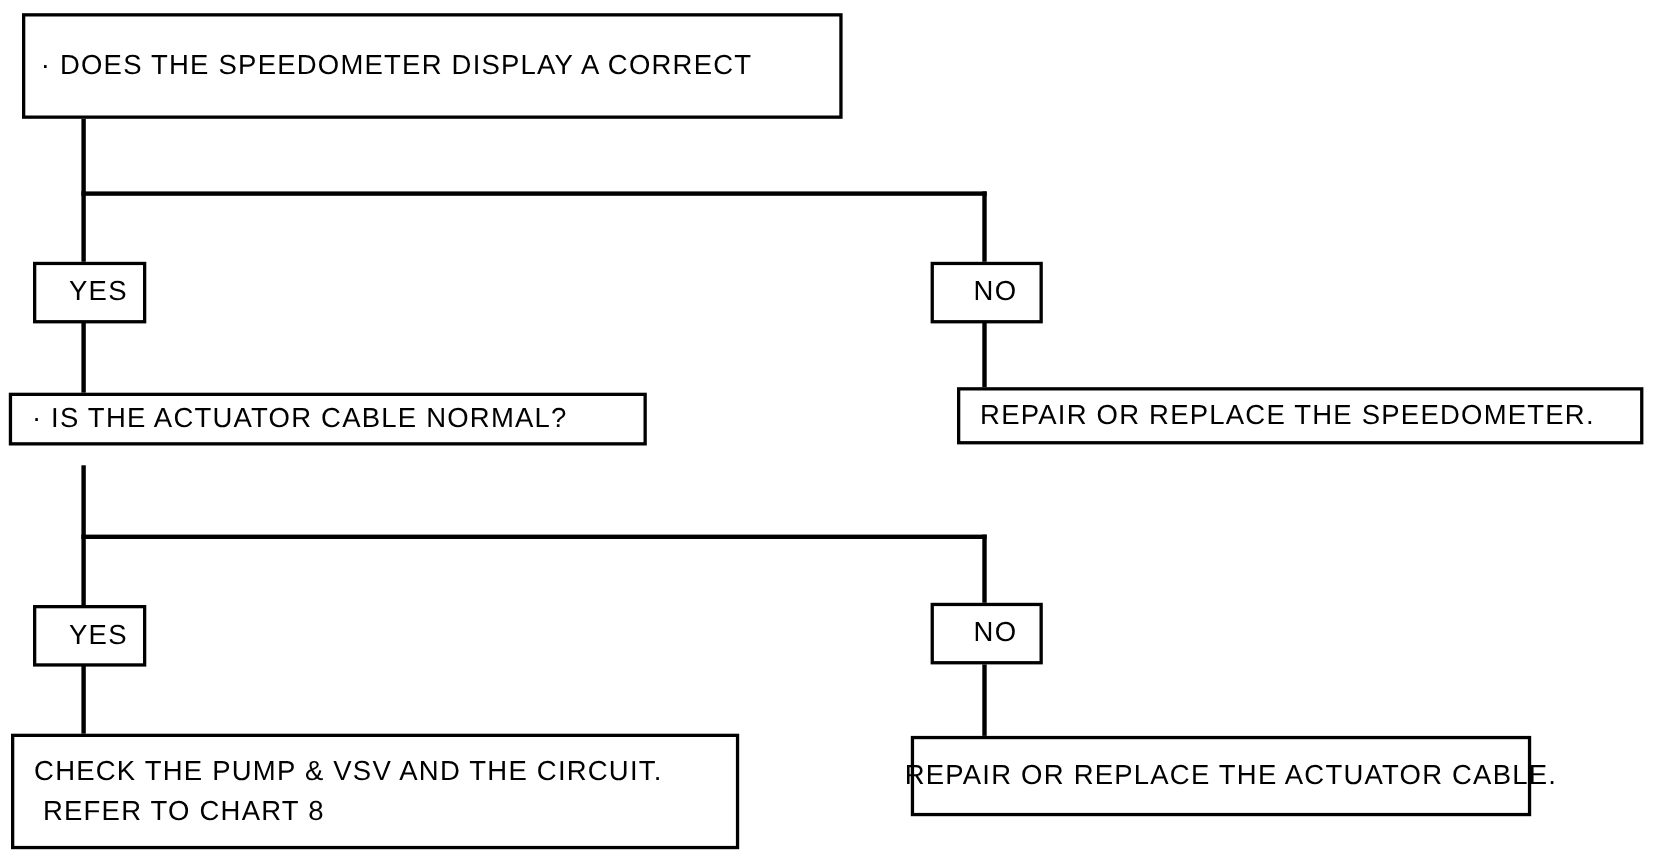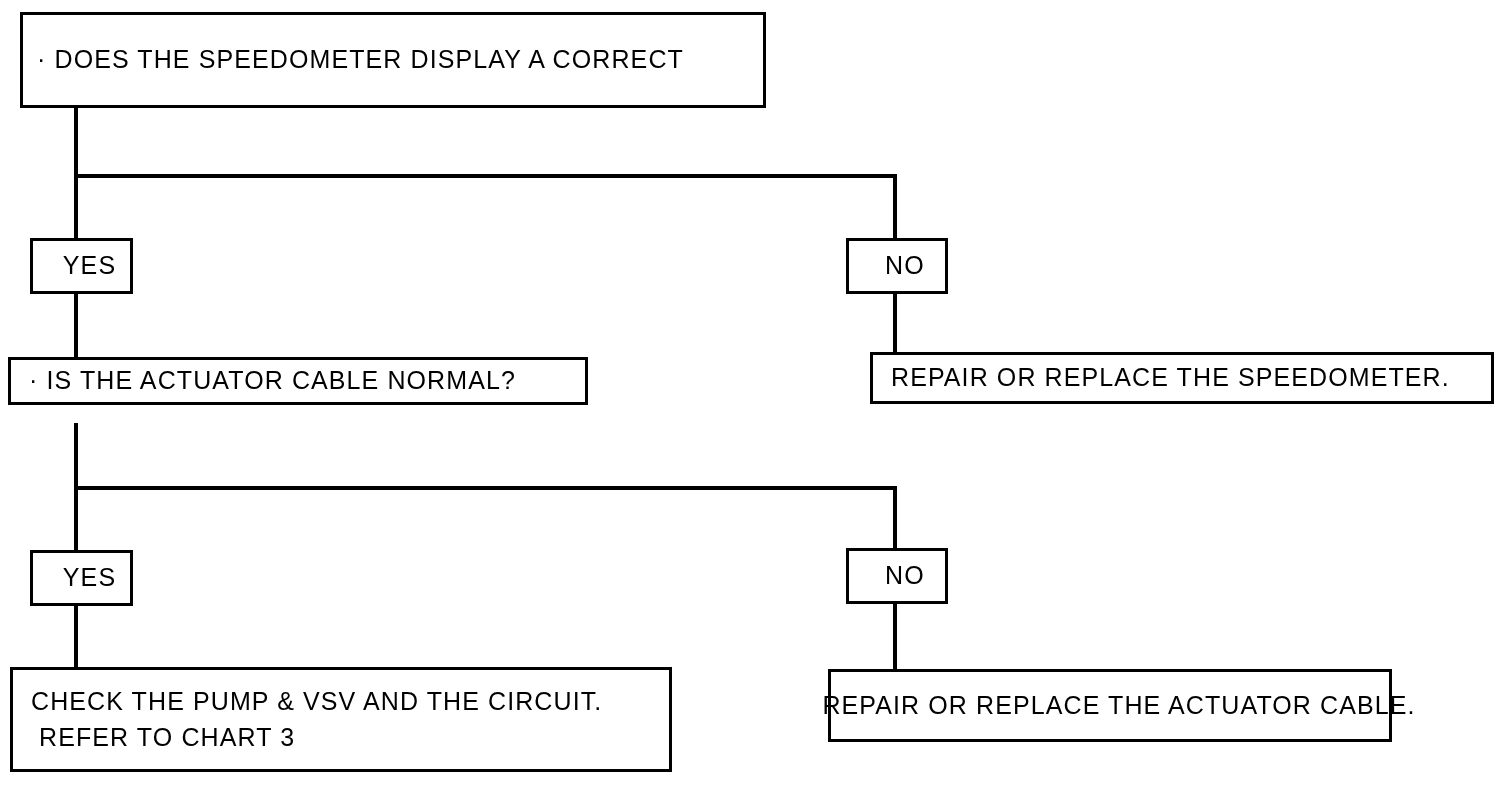--- a/index.html
+++ b/index.html
@@ -89,20 +89,20 @@
 
   <div class="node yn-box" style="left:846px; top:548px; width:102px; height:56px;">
     <span class="line">NO</span>
   </div>
 
   <div class="connector v" style="left:74px; top:605px; height:64px;"></div>
   <div class="connector v" style="left:893px; top:604px; height:67px;"></div>
 
   <div class="node act-box" style="left:10px; top:667px; width:662px; height:105px;">
     <span class="line">CHECK THE PUMP &amp; VSV AND THE CIRCUIT.</span>
-    <span class="line"> REFER TO CHART 3</span>
+    <span class="line"> REFER TO CHART 8</span>
   </div>
 
   <div class="node act-box" style="left:828px; top:669px; width:564px; height:73px;align-items:center;">
     <span class="line">REPAIR OR REPLACE THE ACTUATOR CABLE.</span>
   </div>
 
 </div>
 
 </body></html>

